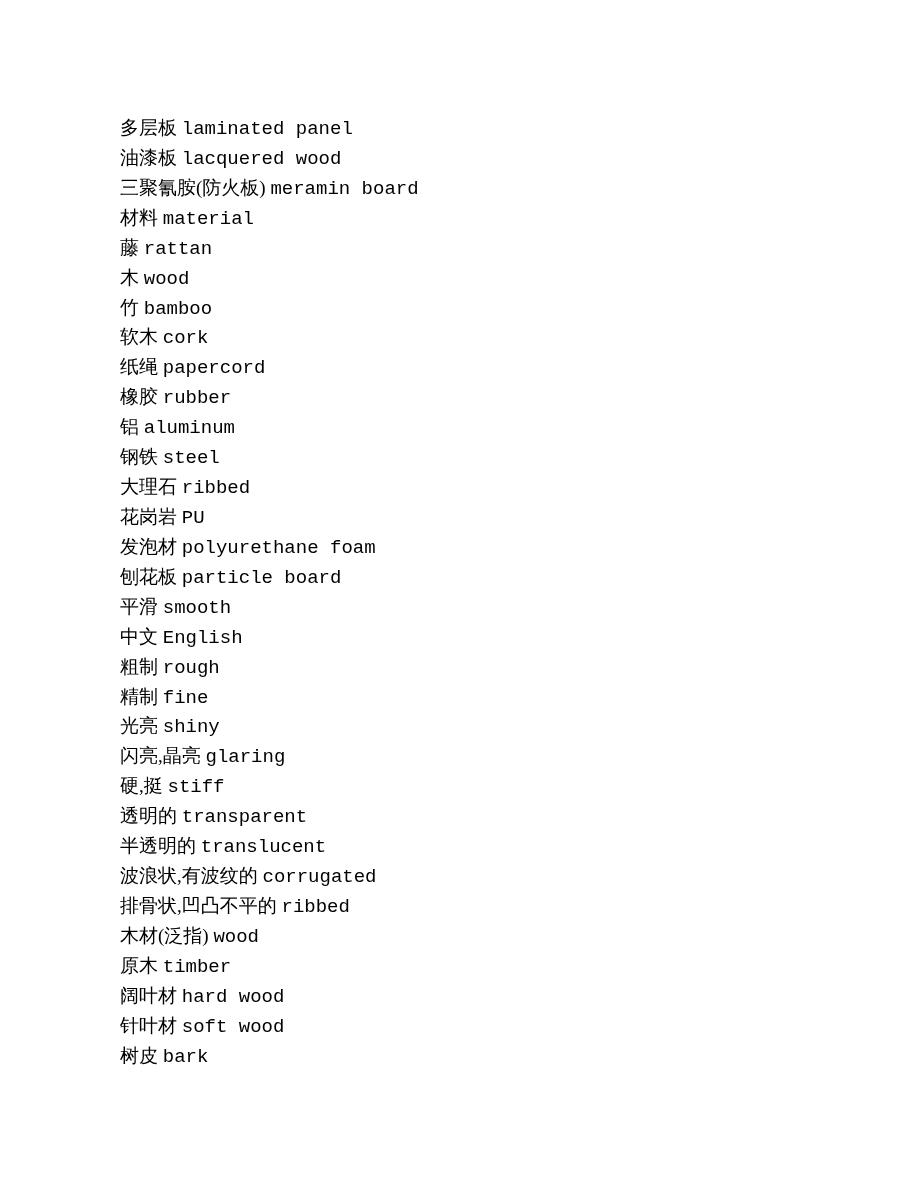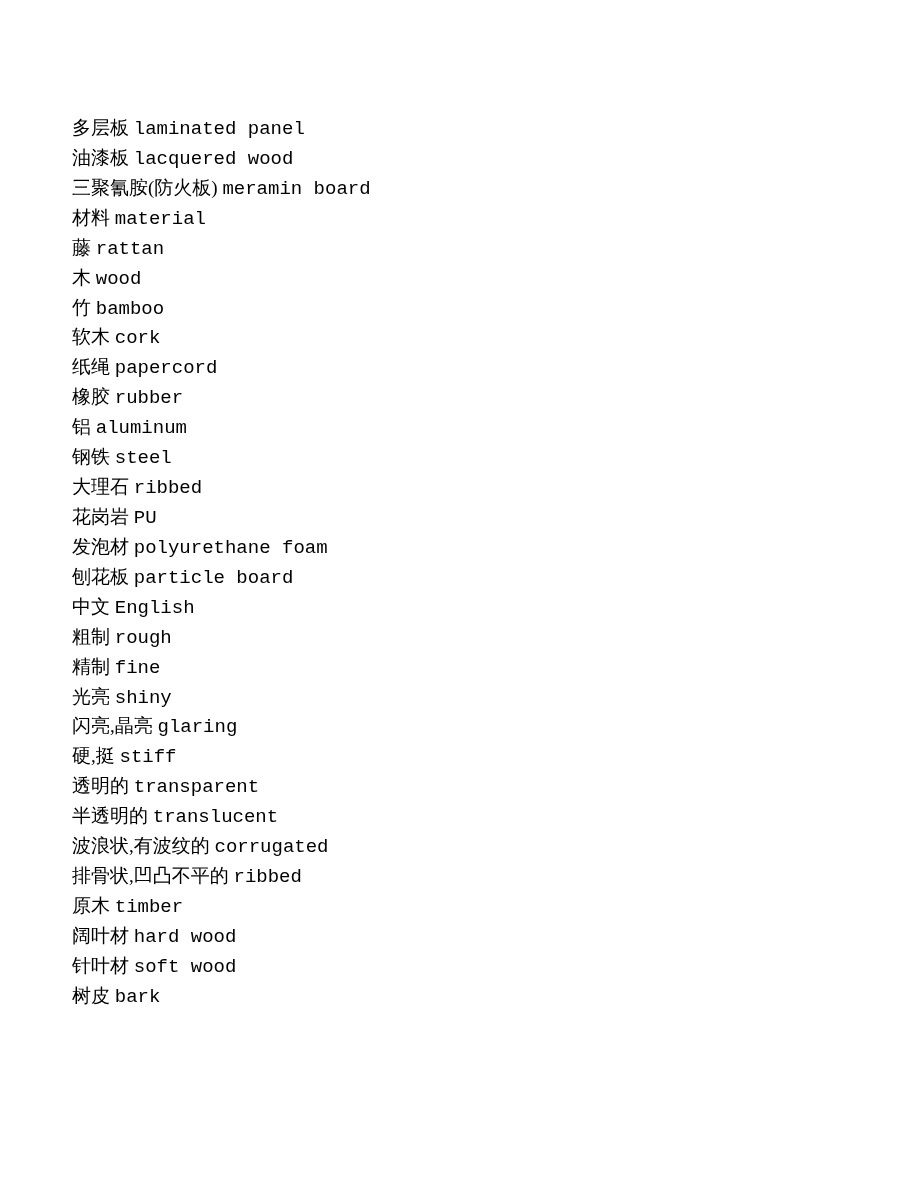--- a/index.html
+++ b/index.html
@@ -8,21 +8,21 @@
     background: #ffffff;
     width: 920px;
     height: 1191px;
     font-family: "SimSun", "宋体", serif;
     font-size: 19px;
     color: #000000;
     line-height: 1.47;
   }
   .content {
     padding-top: 114px;
-    padding-left: 72px;
+    padding-left: 120px;
   }
   .line {
     white-space: nowrap;
   }
   .cn {
     font-family: "SimSun", "宋体", serif;
   }
   .en {
     font-family: "Courier New", monospace;
   }
@@ -40,27 +40,29 @@
     <div class="line"><span class="cn">竹</span> <span class="en">bamboo</span></div>
     <div class="line"><span class="cn">软木</span> <span class="en">cork</span></div>
     <div class="line"><span class="cn">纸绳</span> <span class="en">papercord</span></div>
     <div class="line"><span class="cn">橡胶</span> <span class="en">rubber</span></div>
     <div class="line"><span class="cn">铝</span> <span class="en">aluminum</span></div>
     <div class="line"><span class="cn">钢铁</span> <span class="en">steel</span></div>
     <div class="line"><span class="cn">大理石</span> <span class="en">ribbed</span></div>
     <div class="line"><span class="cn">花岗岩</span> <span class="en">PU</span></div>
     <div class="line"><span class="cn">发泡材</span> <span class="en">polyurethane foam</span></div>
     <div class="line"><span class="cn">刨花板</span> <span class="en">particle board</span></div>
+    <div class="line"><span class="cn">平滑</span> <span class="en">smooth</span></div>
     <div class="line"><span class="cn">中文</span> <span class="en">English</span></div>
     <div class="line"><span class="cn">粗制</span> <span class="en">rough</span></div>
     <div class="line"><span class="cn">精制</span> <span class="en">fine</span></div>
     <div class="line"><span class="cn">光亮</span> <span class="en">shiny</span></div>
     <div class="line"><span class="cn">闪亮,晶亮</span> <span class="en">glaring</span></div>
     <div class="line"><span class="cn">硬,挺</span> <span class="en">stiff</span></div>
     <div class="line"><span class="cn">透明的</span> <span class="en">transparent</span></div>
     <div class="line"><span class="cn">半透明的</span> <span class="en">translucent</span></div>
     <div class="line"><span class="cn">波浪状,有波纹的</span> <span class="en">corrugated</span></div>
     <div class="line"><span class="cn">排骨状,凹凸不平的</span> <span class="en">ribbed</span></div>
+    <div class="line"><span class="cn">木材(泛指)</span> <span class="en">wood</span></div>
     <div class="line"><span class="cn">原木</span> <span class="en">timber</span></div>
     <div class="line"><span class="cn">阔叶材</span> <span class="en">hard wood</span></div>
     <div class="line"><span class="cn">针叶材</span> <span class="en">soft wood</span></div>
     <div class="line"><span class="cn">树皮</span> <span class="en">bark</span></div>
   </div>
 
 </body></html>

